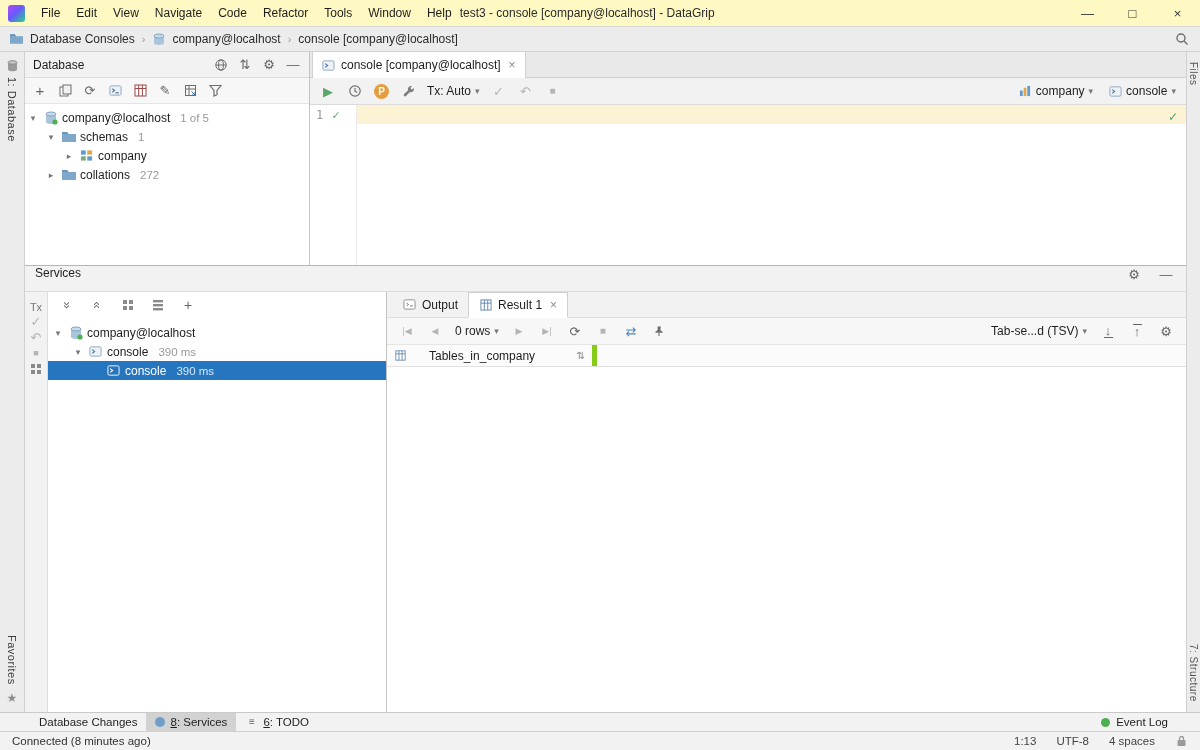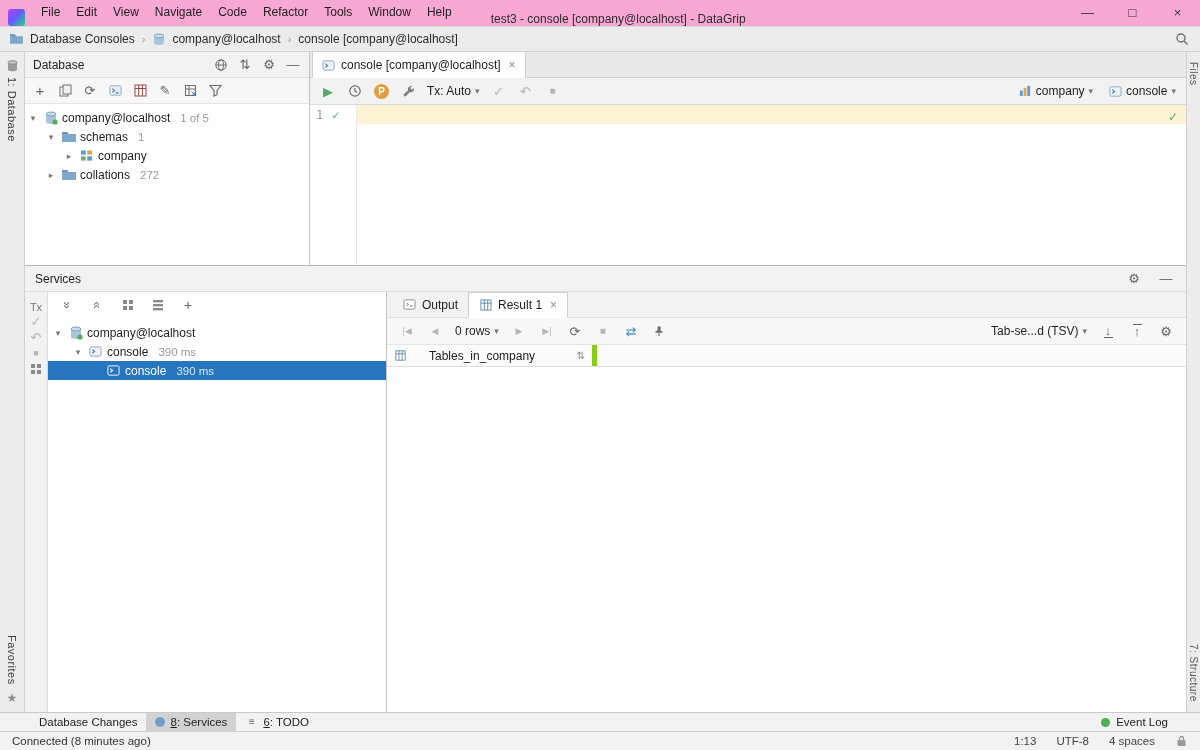--- a/index.html
+++ b/index.html
@@ -6,24 +6,24 @@
   html,body{width:1200px;height:750px;overflow:hidden}
   body{font-family:"Liberation Sans",sans-serif;font-size:12px;color:#1e1e1e;background:#f2f2f2;position:relative}
   svg{display:block}
   .ico{display:inline-flex;align-items:center;justify-content:center;width:16px;height:16px;color:#666;font-size:13px;line-height:1;flex:none}
   .ico.small{width:13px;height:13px;font-size:10px}
   .ico.dis{color:#b5b5b5}
   .rot{transform:rotate(90deg)}
   .col{flex-direction:column}
   .bar{width:9px;border-top:1.6px solid #666;display:block}
   
-  .titlebar{height:27px;display:flex;align-items:flex-end;background:#f9a8d4;border-bottom:1px solid #d8d8d8;padding-left:6px}
+  .titlebar{height:27px;display:flex;align-items:center;background:#fef9c3;border-bottom:1px solid #d8d8d8;padding-left:6px}
   .logo{width:17px;height:17px;border-radius:3px;background:linear-gradient(135deg,#b24df0 0%,#6b57ff 45%,#21d789 100%);margin:0 8px 0 2px;flex:none}
   .menu{padding:0 8px;line-height:27px}
-  .wintitle{margin-left:31px;color:#2b2b2b}
+  .wintitle{margin-left:0;color:#2b2b2b}
   .wincontrols{margin-left:auto;display:flex;height:27px}
   .winbtn{width:45px;display:flex;align-items:center;justify-content:center;color:#333;font-size:13px}
   
   .crumbbar{height:25px;display:flex;align-items:center;background:#ececec;border-bottom:1px solid #d0d0d0;padding:0 10px;gap:7px}
   .crumb{color:#2b2b2b}
   .crumbsep{color:#9a9a9a;font-size:11px}
   .searchbtn{margin-left:auto}
   
   .workspace{position:absolute;top:52px;left:0;right:0;bottom:38px;background:#fff}
   .stripeL{position:absolute;left:0;top:0;bottom:0;width:25px;background:#ececec;border-right:1px solid #d0d0d0;display:flex;flex-direction:column;align-items:center;padding:7px 0;z-index:5}
@@ -53,21 +53,21 @@
   .pcirc{width:15px;height:15px;border-radius:50%;background:#e49d3e;color:#fff;font-size:10px;font-weight:bold;display:flex;align-items:center;justify-content:center;flex:none}
   .edbody{flex:1;display:flex;position:relative;background:#fff}
   .gutter{width:47px;flex:none;border-right:1px solid #ebebeb;font-family:"DejaVu Sans Mono",monospace;font-size:12px;color:#999}
   .gutline{height:19px;display:flex;align-items:center;padding:0 6px;gap:9px}
   .codearea{flex:1;position:relative;font-family:"DejaVu Sans Mono",monospace;font-size:12.5px}
   .curline{position:absolute;left:0;right:0;top:0;height:19px;background:#fbf3d3}
   .codeline{position:relative;height:19px;line-height:19px;padding-left:4px;color:#000080;font-weight:bold}
   .inspectok{position:absolute;top:5px;right:8px;color:#59a869;font-size:12px}
   
   .svsec{position:absolute;left:25px;right:14px;top:213px;bottom:0;display:flex;flex-direction:column;border-top:1px solid #b6b6b6;background:#fff}
-  .svhead{height:26px;background:#f2f2f2;border-bottom:1px solid #dcdcdc;display:flex;align-items:center;padding:0 12px 0 10px;gap:16px;flex:none}
+  .svhead{height:26px;background:#f2f2f2;border-bottom:1px solid #dcdcdc;display:flex;align-items:flex-start;padding:0 12px 0 10px;gap:16px;flex:none}
   .svhead .title{margin-right:auto}
   .svbody{flex:1;display:flex;min-height:0}
   .svtools{width:23px;flex:none;background:#f2f2f2;border-right:1px solid #dcdcdc;display:flex;flex-direction:column;align-items:center;padding-top:9px;color:#777}
   .svtree{width:339px;flex:none;border-right:1px solid #c4c4c4;display:flex;flex-direction:column}
   .svtree-toolbar{height:26px;display:flex;align-items:center;gap:14px;padding:0 12px;flex:none}
   .trow.sel{background:#2675bf;color:#fff}
   .trow.sel .tmeta{color:#d6e6f8}
   .svout{flex:1;display:flex;flex-direction:column;min-width:0;background:#fff}
   .outtabs{height:26px;background:#f2f2f2;border-bottom:1px solid #dcdcdc;display:flex;align-items:stretch;padding-left:6px;flex:none}
   .otab{display:flex;align-items:center;gap:6px;padding:0 10px}

